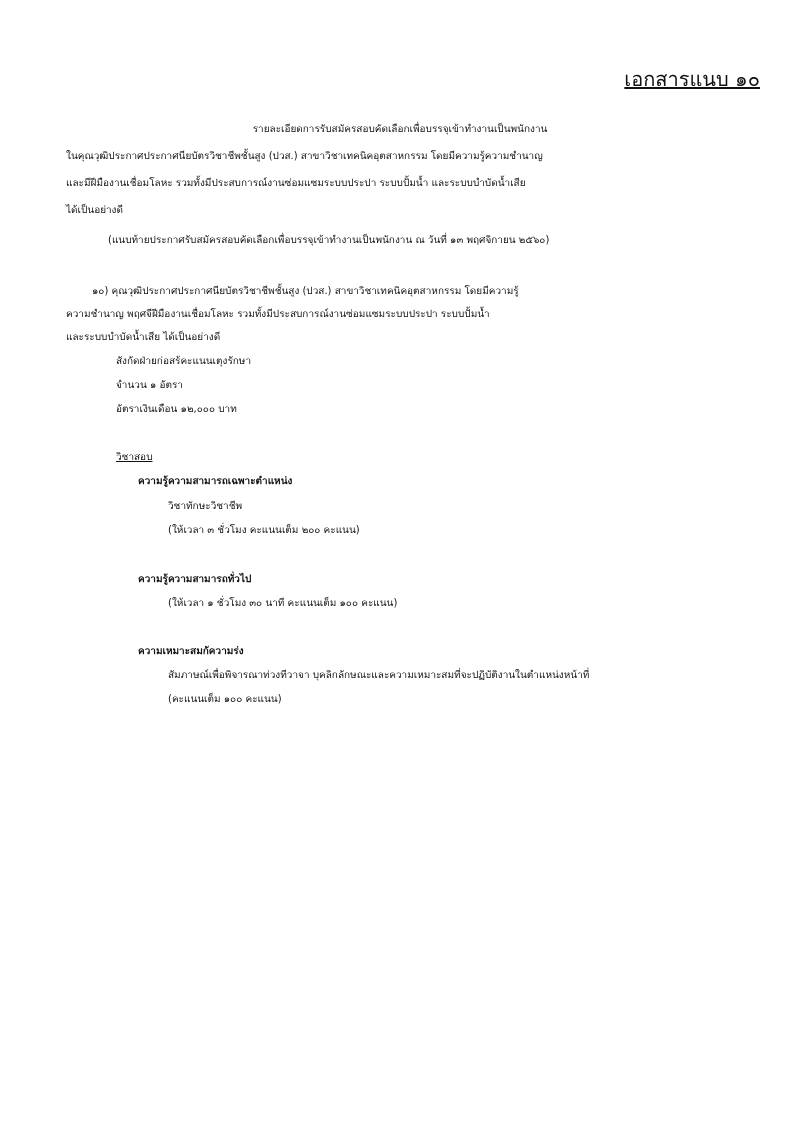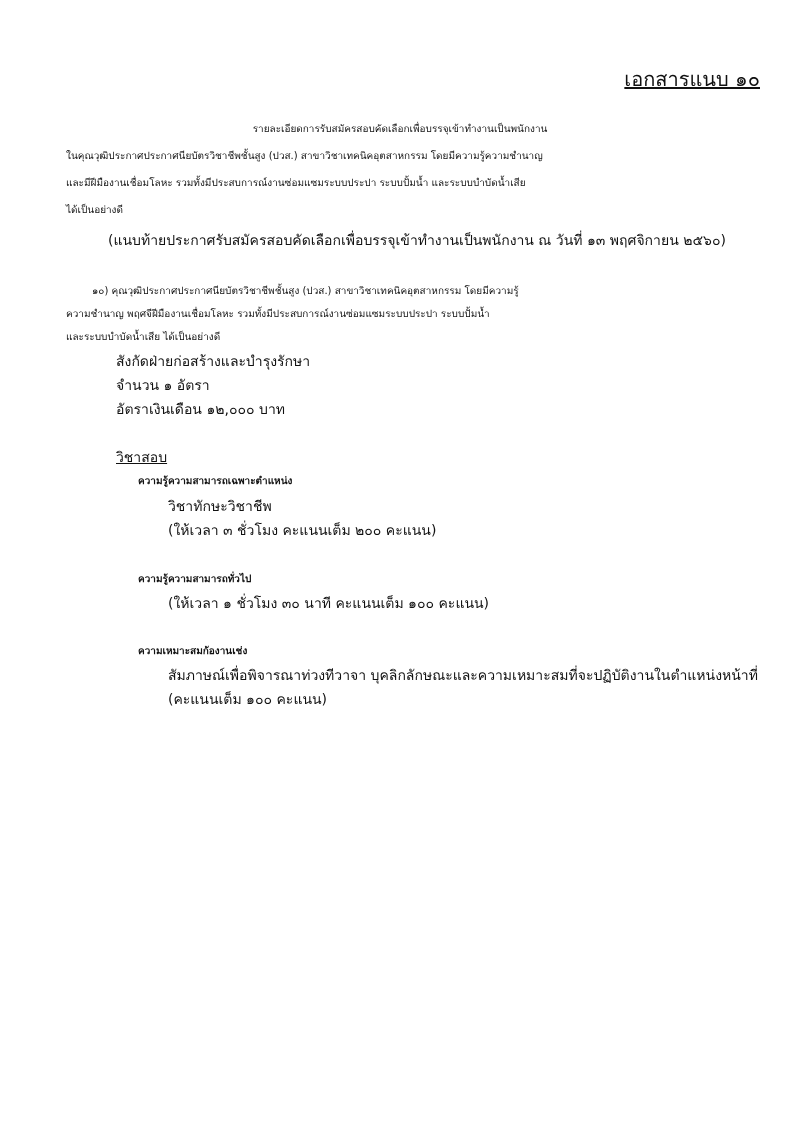--- a/index.html
+++ b/index.html
@@ -4,50 +4,50 @@
 <style>
   html, body { margin: 0; padding: 0; background: #ffffff; }
   body { width: 800px; height: 1131px; position: relative; overflow: hidden; color: #111111;
          font-family: "DejaVu Sans", "Liberation Sans", sans-serif; }
   .page { position: absolute; left: 0; top: 0; width: 800px; height: 1131px; }
   .line { position: absolute; white-space: nowrap; font-size: 10px; line-height: 22px; }
   .bold { font-weight: bold; }
   .u { text-decoration: underline; }
   .attachment { right: 40px; top: 68px; font-size: 20px; }
   .title-center { left: 0; width: 800px; text-align: center; }
-  .small { font-size: 14px; text-align: right; }
+  .small { font-size: 10px; text-align: right; }
 </style>
 </head>
 <body>
 
 <div class="page">
 
   <div class="line attachment u">เอกสารแนบ ๑๐</div>
 
   <div class="line title-center" style="top:118px;">รายละเอียดการรับสมัครสอบคัดเลือกเพื่อบรรจุเข้าทำงานเป็นพนักงาน</div>
   <div class="line" style="left:66px; top:145px;">ในคุณวุฒิประกาศประกาศนียบัตรวิชาชีพชั้นสูง (ปวส.) สาขาวิชาเทคนิคอุตสาหกรรม โดยมีความรู้ความชำนาญ</div>
   <div class="line" style="left:66px; top:172px;">และมีฝีมืองานเชื่อมโลหะ รวมทั้งมีประสบการณ์งานซ่อมแซมระบบประปา ระบบปั้มน้ำ และระบบบำบัดน้ำเสีย</div>
   <div class="line" style="left:66px; top:199px;">ได้เป็นอย่างดี</div>
 
   <div class="line small" style="left:108px; top:229px;">(แนบท้ายประกาศรับสมัครสอบคัดเลือกเพื่อบรรจุเข้าทำงานเป็นพนักงาน ณ วันที่ ๑๓ พฤศจิกายน ๒๕๖๐)</div>
 
   <div class="line" style="left:92px; top:280px;">๑๐) คุณวุฒิประกาศประกาศนียบัตรวิชาชีพชั้นสูง (ปวส.) สาขาวิชาเทคนิคอุตสาหกรรม โดยมีความรู้</div>
   <div class="line" style="left:66px; top:303px;">ความชำนาญ พฤศจีฝีมืองานเชื่อมโลหะ รวมทั้งมีประสบการณ์งานซ่อมแซมระบบประปา ระบบปั้มน้ำ</div>
   <div class="line" style="left:66px; top:326px;">และระบบบำบัดน้ำเสีย ได้เป็นอย่างดี</div>
 
-  <div class="line small" style="left:116px; top:350px;">สังกัดฝ่ายก่อสร้างและบำรุงรักษา</div>
+  <div class="line small" style="left:116px; top:350px;">สังกัดฝ่ายก่อสร้คะแนนเตุงรักษา</div>
   <div class="line small" style="left:116px; top:374px;">จำนวน ๑ อัตรา</div>
   <div class="line small" style="left:116px; top:398px;">อัตราเงินเดือน ๑๒,๐๐๐ บาท</div>
 
   <div class="line small u" style="left:116px; top:446px;">วิชาสอบ</div>
 
   <div class="line bold" style="left:138px; top:470px;">ความรู้ความสามารถเฉพาะตำแหน่ง</div>
   <div class="line small" style="left:168px; top:495px;">วิชาทักษะวิชาชีพ</div>
   <div class="line small" style="left:168px; top:519px;">(ให้เวลา ๓ ชั่วโมง คะแนนเต็ม ๒๐๐ คะแนน)</div>
 
   <div class="line bold" style="left:138px; top:568px;">ความรู้ความสามารถทั่วไป</div>
   <div class="line small" style="left:168px; top:592px;">(ให้เวลา ๑ ชั่วโมง ๓๐ นาที คะแนนเต็ม ๑๐๐ คะแนน)</div>
 
-  <div class="line bold" style="left:138px; top:640px;">ความเหมาะสมกัองานเช่ง</div>
+  <div class="line bold" style="left:138px; top:640px;">ความเหมาะสมกัความร่ง</div>
   <div class="line small" style="left:168px; top:664px;">สัมภาษณ์เพื่อพิจารณาท่วงทีวาจา บุคลิกลักษณะและความเหมาะสมที่จะปฏิบัติงานในตำแหน่งหน้าที่</div>
   <div class="line small" style="left:168px; top:688px;">(คะแนนเต็ม ๑๐๐ คะแนน)</div>
 
 </div>
 
 </body></html>

